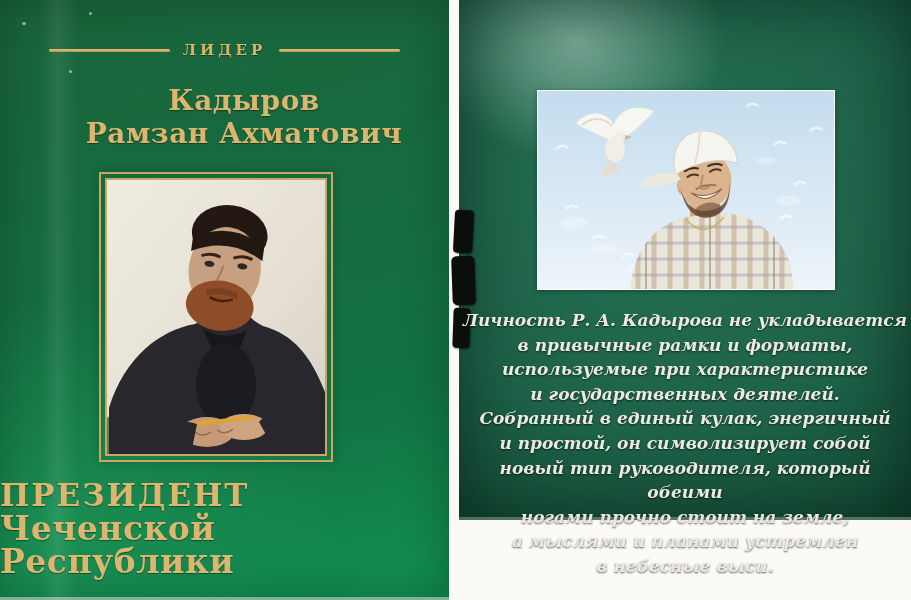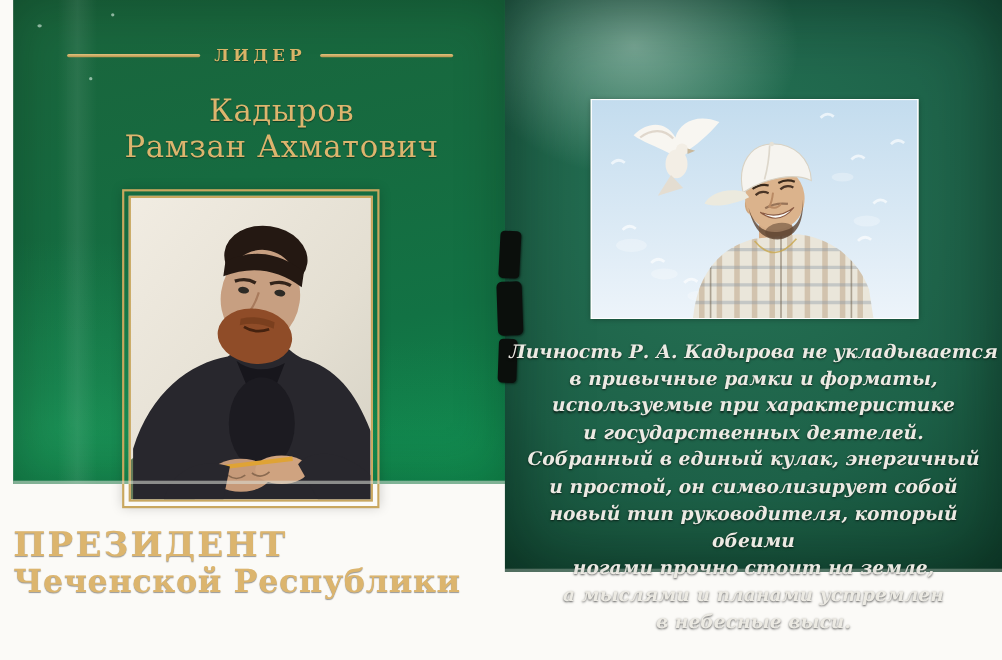--- a/index.html
+++ b/index.html
@@ -3,21 +3,21 @@
 <meta charset="utf-8">
 <style>
   * { margin: 0; padding: 0; box-sizing: border-box; }
   html, body { width: 911px; height: 600px; overflow: hidden; background: #fbfaf7; }
   body { font-family: "DejaVu Serif", "Liberation Serif", serif; position: relative; }
 
   .scene { position: absolute; inset: 0; }
 
   
   .front-cover {
-    position: absolute; left: 12px; top: 0; width: 449px; height: 440px;
+    position: absolute; left: 0; top: 0; width: 449px; height: 600px;
     background:
       radial-gradient(ellipse 120% 70% at 10% 88%, rgba(48,200,118,0.28), rgba(48,200,118,0) 55%),
       radial-gradient(ellipse 80% 50% at 85% 100%, rgba(30,170,100,0.18), rgba(30,170,100,0) 60%),
       linear-gradient(168deg, #1a643c 0%, #166b40 38%, #127244 68%, #0f8a4e 100%);
     box-shadow: inset 0 0 46px rgba(0,22,10,0.30);
   }
   .front-cover::before { 
     content: ""; position: absolute; inset: 0;
     background: linear-gradient(90deg, transparent 9%, rgba(255,255,255,0.08) 13%, transparent 17%);
     pointer-events: none;
@@ -33,42 +33,42 @@
     display: flex; align-items: center; justify-content: center; gap: 13px;
   }
   .series-rule { height: 3px; width: 121px; background: linear-gradient(180deg,#e3c47f,#b8954e); border-radius: 2px; }
   .series-label {
     color: #d9b468; font-size: 15px; font-weight: bold; letter-spacing: 4px;
     text-shadow: 0 1px 1px rgba(0,0,0,0.35);
   }
 
   .author-name {
     position: absolute; top: 84px; left: 0; width: 100%;
-    text-align: center; color: #dcb56e; font-weight: normal;
+    text-align: center; color: #dcb56e; font-weight: bold;
     font-size: 28px; line-height: 33px; letter-spacing: 0.5px;
     text-shadow: 0 1px 1px rgba(0,0,0,0.4);
     padding-left: 39px;
   }
 
   .portrait-frame {
     position: absolute; left: 99px; top: 172px; width: 234px; height: 290px;
     border: 2px solid #c9a75e; padding: 4px;
     box-shadow: 0 0 10px rgba(0,0,0,0.18);
   }
   .portrait-inner {
     width: 100%; height: 100%; border: 2px solid #c9a75e; overflow: hidden; background: #e8e4d9;
   }
   .portrait-inner svg { display: block; width: 100%; height: 100%; }
 
   .title-block {
     position: absolute; top: 478px; left: 0; width: 100%; 
     color: #dcb56e; font-weight: bold; text-shadow: 0 1px 1px rgba(0,0,0,0.4);
   }
   .title-main { font-size: 31px; letter-spacing: 2px; line-height: 34px; }
-  .title-sub  { font-size: 29px; letter-spacing: 0.5px; line-height: 33px; }
+  .title-sub  { font-size: 33px; letter-spacing: 0.5px; line-height: 33px; }
 
   
   .back-cover {
     position: absolute; left: 459px; top: 0; width: 452px; height: 520px;
     background:
       radial-gradient(ellipse 55% 38% at 26% 8%, rgba(240,255,248,0.42), rgba(240,255,248,0) 60%),
       radial-gradient(ellipse 120% 105% at 45% 35%, #26735ternal 0%, #1d6148 48%, #0e3c29 88%, #092b1e 100%);
     background:
       radial-gradient(ellipse 55% 38% at 26% 8%, rgba(240,255,248,0.42), rgba(240,255,248,0) 60%),
       radial-gradient(ellipse 120% 105% at 45% 35%, #267355 0%, #1d6148 48%, #0e3c29 88%, #092b1e 100%);

